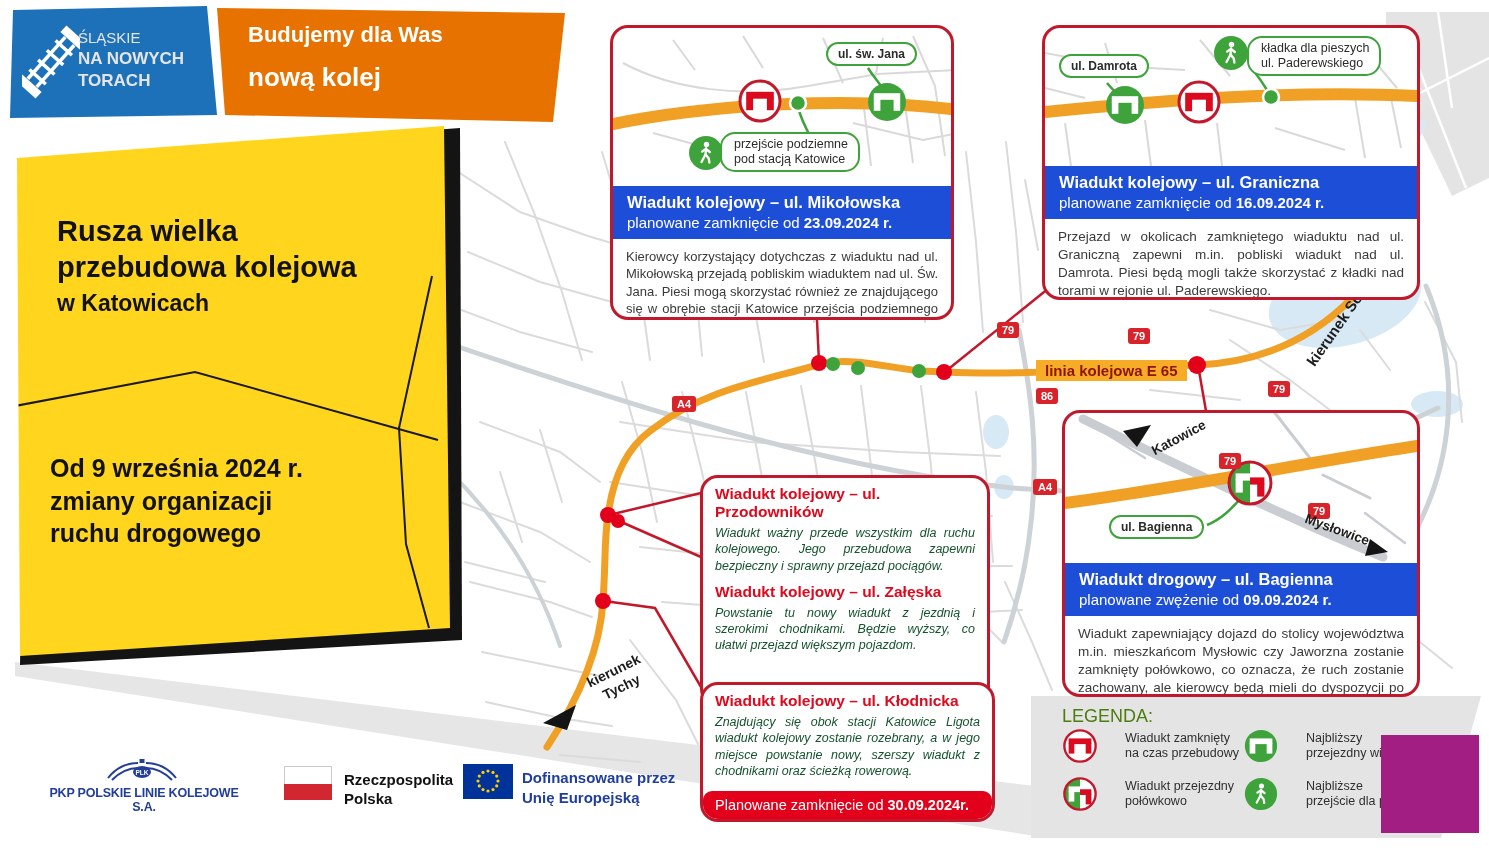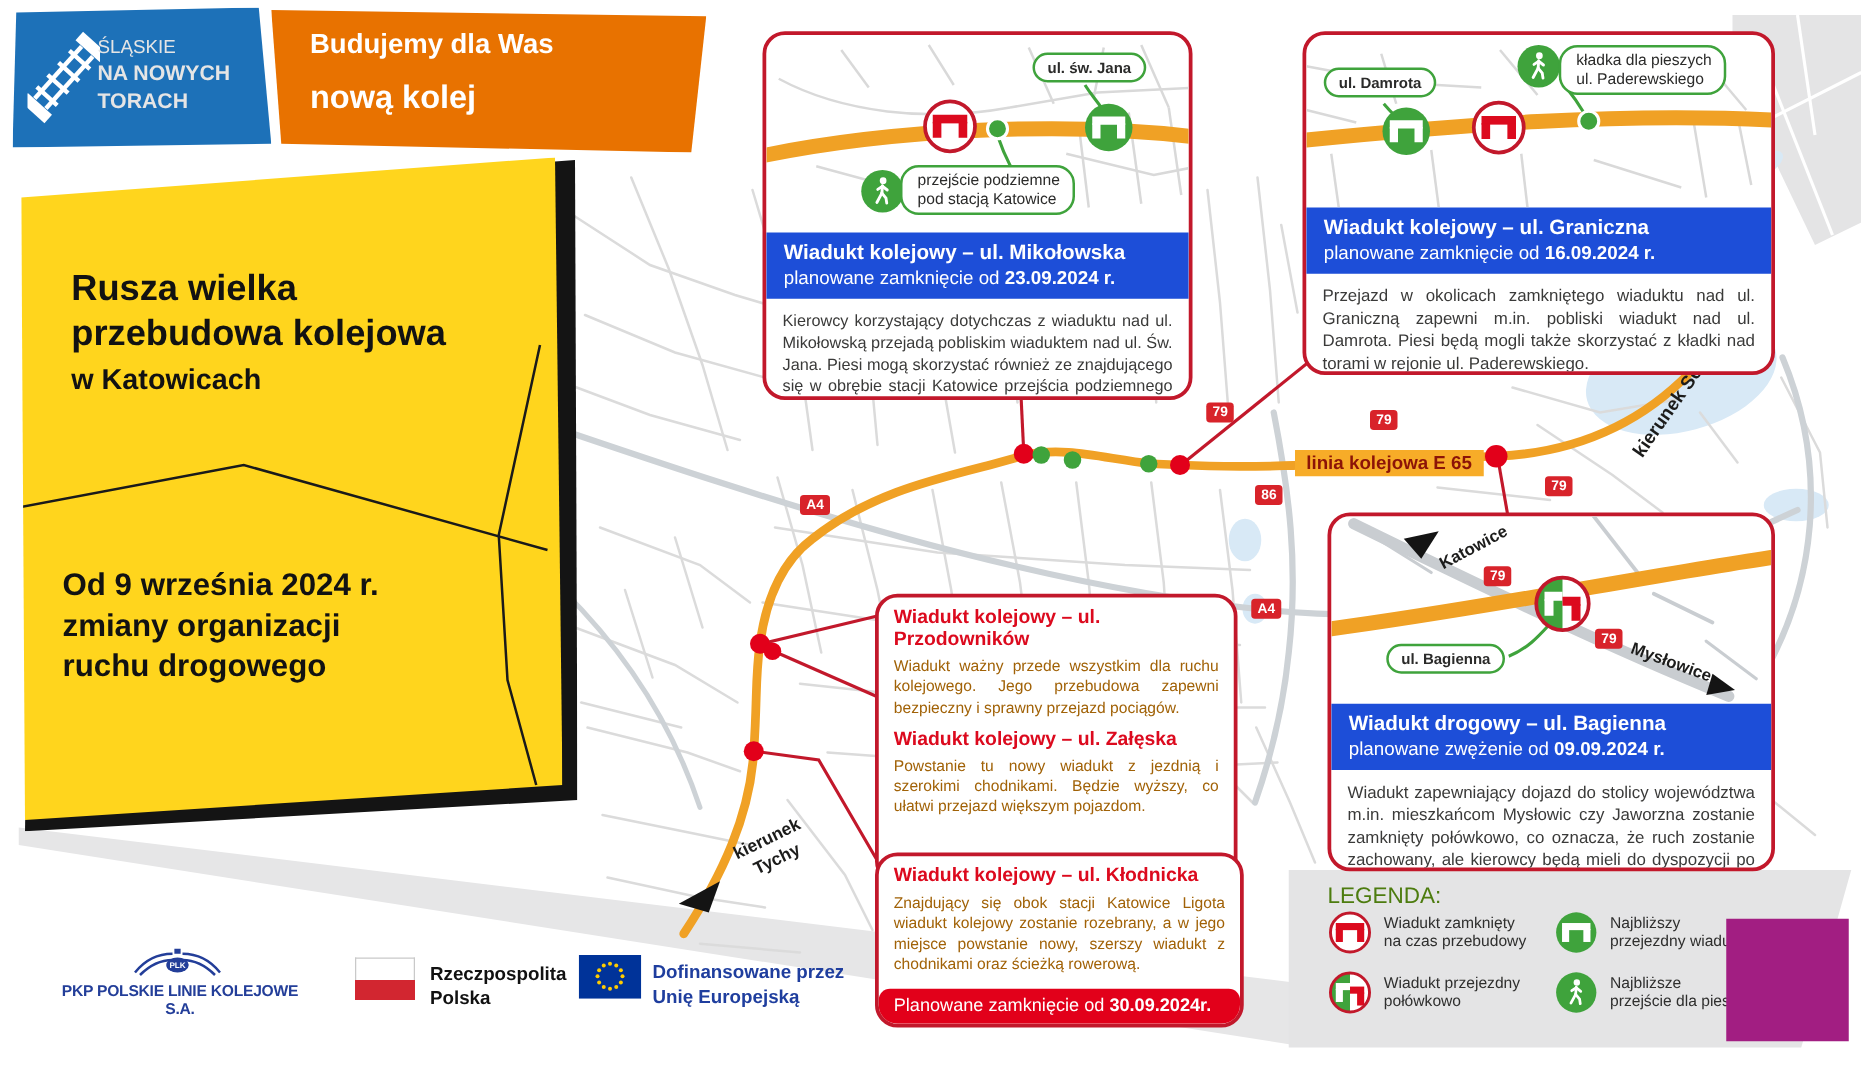--- a/index.html
+++ b/index.html
@@ -9,36 +9,36 @@
   svg{display:block;}
   
   .callout{position:absolute;background:#fff;border:3px solid #C2182B;border-radius:18px;
     overflow:hidden;display:flex;flex-direction:column;box-sizing:border-box;z-index:40;}
   .inset{position:relative;flex:0 0 auto;overflow:hidden;}
   .co-header{background:#1d4ed8;color:#fff;padding:6px 14px 7px;line-height:1.28;flex:0 0 auto;}
   .co-title{font-weight:bold;font-size:16.5px;}
   .co-sub{font-size:15px;}
   .co-body{padding:9px 13px;font-size:13px;line-height:1.32;color:#3A3A39;text-align:justify;}
   .co-inline-title{color:#DC0A1E;font-weight:bold;font-size:15.5px;padding:7px 12px 2px;}
-  .co-inline-body{padding:2px 12px;font-size:12.5px;line-height:1.3;color:#a16207;text-align:justify;}
+  .co-inline-body{padding:2px 12px;font-size:12.5px;line-height:1.3;color:#14532d;text-align:justify;font-style:italic;}
   .co-footer{background:#E2001A;color:#fff;font-size:14.5px;padding:6px 12px;margin-top:auto;
     border-radius:9px 9px 13px 13px;}
   .pill{position:absolute;background:#fff;border:2px solid #3FA33C;border-radius:15px;
     font-size:12px;font-weight:bold;color:#2B2B2A;padding:3px 10px;line-height:1.18;
     white-space:nowrap;z-index:5;}
   .pill.light{font-weight:normal;font-size:12.5px;}
   .badge{position:absolute;background:#D8232A;color:#fff;font-weight:bold;font-size:11px;
-    padding:0 5px;border-radius:3px;line-height:16px;z-index:30;}
+    padding:0 5px;border-radius:3px;line-height:16px;z-index:30;margin-left:32px;}
   .badge.inbox{z-index:6;}
   .maplabel{position:absolute;font-weight:bold;color:#1C1C1B;z-index:25;}
   .rail-label{position:absolute;background:#F7AC28;color:#8C1407;font-weight:bold;font-size:15px;
     padding:2px 9px;z-index:25;}
   
   .legend-head{position:absolute;font-weight:normal;font-size:18px;color:#4d7c0f;z-index:45;}
-  .legend-item{position:absolute;display:flex;align-items:center;gap:9px;z-index:45;}
+  .legend-item{position:absolute;display:flex;align-items:center;gap:27px;z-index:45;}
   .legend-text{font-size:12.5px;line-height:1.22;color:#2F2F2E;}
   
   .banner-blue{position:absolute;left:10px;top:6px;width:208px;height:114px;background:#1D71B8;
     clip-path:polygon(3px 4px,197px 0px,207px 109px,0px 112px);z-index:60;color:#e5e5e5;}
   .banner-orange{position:absolute;left:216px;top:4px;width:352px;height:120px;background:#E87200;
     clip-path:polygon(1px 4px,349px 9px,337px 118px,9px 111px);z-index:60;color:#fff;}
   
   .yellow-shadow{position:absolute;left:10px;top:120px;width:452px;height:548px;background:#141414;
     clip-path:polygon(18px 40px,450px 8px,452px 520px,10px 545px);z-index:20;}
   .yellow-card{position:absolute;left:12px;top:122px;width:438px;height:538px;background:#FFD51D;

